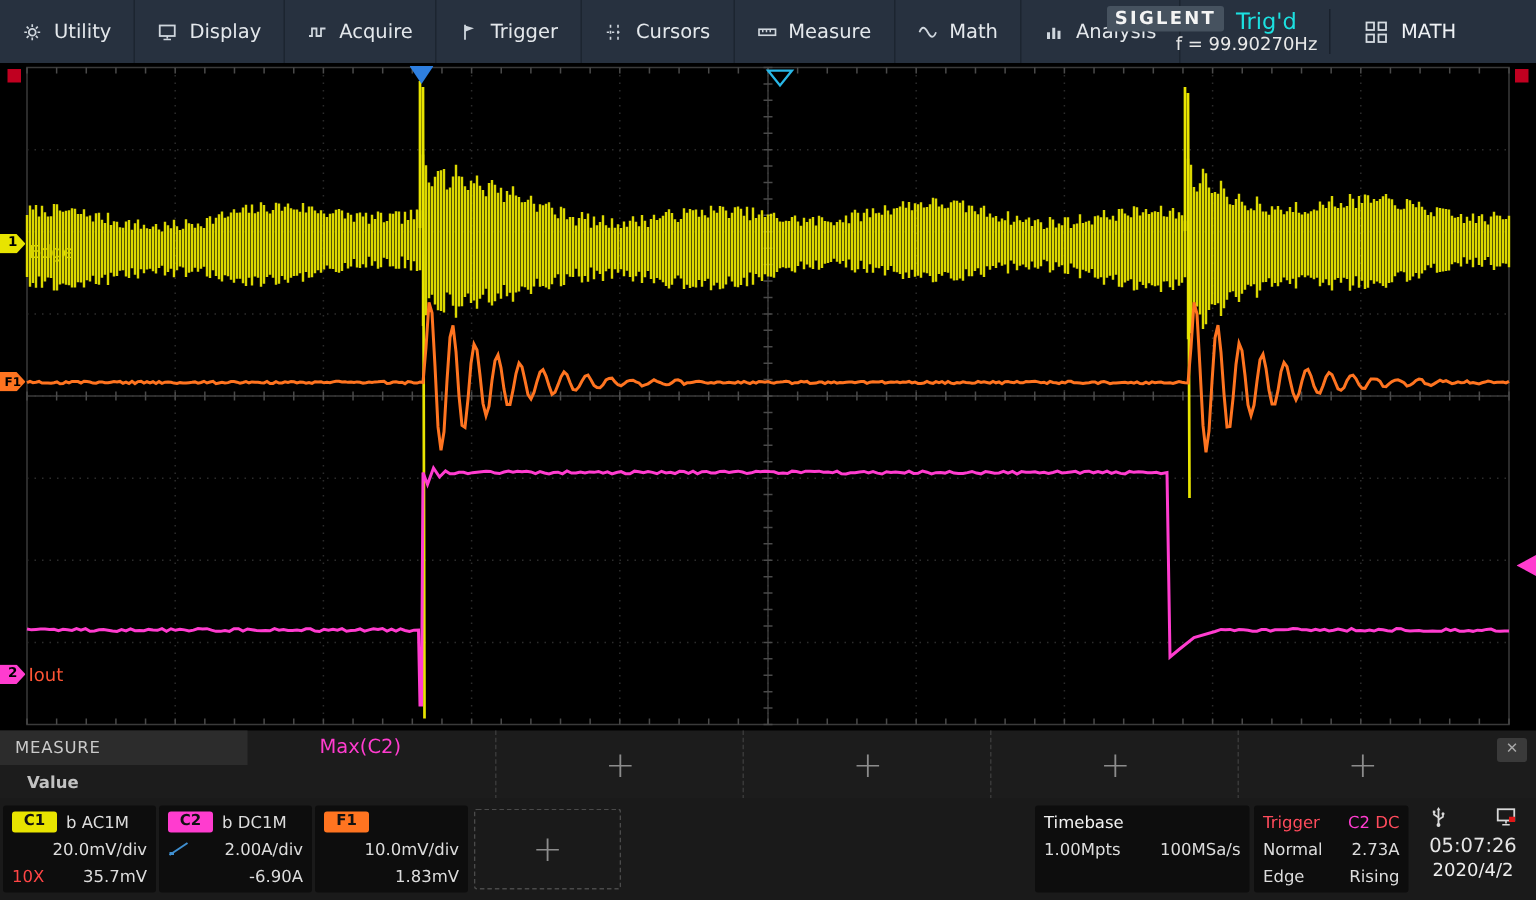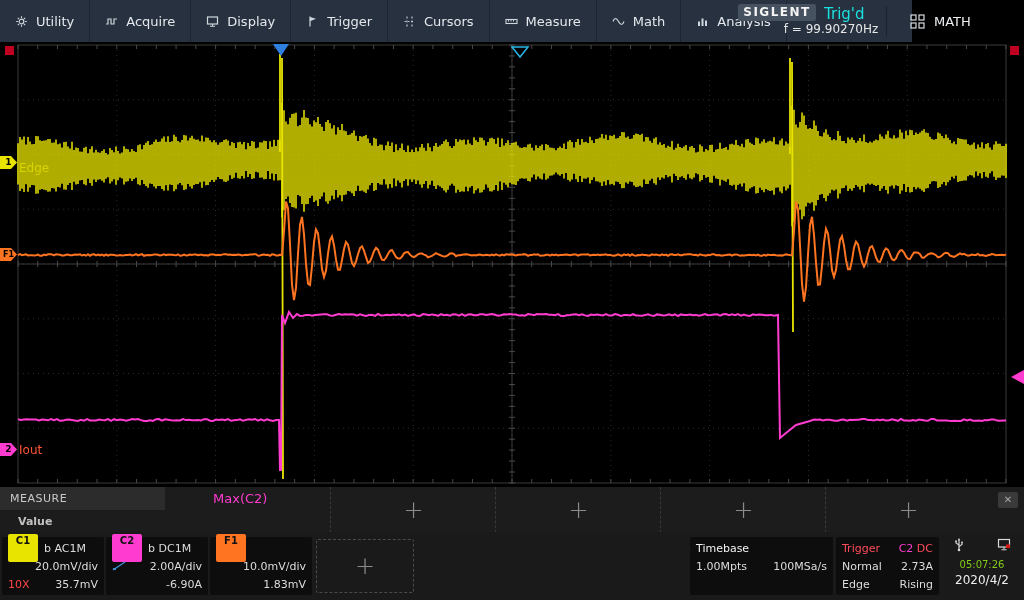--- a/index.html
+++ b/index.html
@@ -1,20 +1,20 @@
 <!DOCTYPE html>
 <html><head>
 <meta charset="utf-8">
 <style>
   html,body{margin:0;padding:0;background:#000;}
   .app{position:relative;width:1024px;height:600px;background:#000;overflow:hidden;
        font-family:"DejaVu Sans","Liberation Sans",sans-serif;color:#e6e6e6;-webkit-user-select:none;}
 
   
-  .menubar{position:absolute;top:0;left:0;width:912px;height:42px;background:#27313f;}
+  .menubar{position:absolute;top:0;left:0;width:1024px;height:42px;background:#27313f;}
   .menu-items{position:absolute;top:0;left:0;height:42px;display:flex;}
   .menu-item{display:flex;align-items:center;gap:8px;padding:0 15px;height:42px;
              border-right:1px solid #1c2530;color:#e4e8ec;font-size:13px;cursor:default;}
   .menu-item svg{flex:0 0 auto;}
   .brand{position:absolute;left:738px;top:4px;width:78px;height:17px;line-height:17px;text-align:center;
          background:#46525f;border-radius:2px;color:#f4f4f4;font-size:12px;font-weight:bold;letter-spacing:1.5px;}
   .trigd{position:absolute;left:824px;top:5px;font-size:15px;color:#1ce0e0;}
   .freq{position:absolute;left:756px;top:22px;width:150px;text-align:center;font-size:12px;color:#e8e8e8;}
   .mb-sep{position:absolute;left:886px;top:6px;width:1px;height:30px;background:#19212c;}
   .math-btn{position:absolute;left:900px;top:0;height:42px;display:flex;align-items:center;gap:9px;
@@ -47,59 +47,59 @@
   .plus{color:#8c8c8c;font-size:24px;font-weight:300;line-height:1;}
   .m-close{position:absolute;right:6px;top:5px;width:20px;height:16px;line-height:16px;text-align:center;
            background:#3a3a3a;color:#a8a8a8;font-size:10px;border-radius:2px;}
 
   
   .statusbar{position:absolute;top:532px;left:0;width:1024px;height:68px;background:#1a1a1a;}
   .chbox{position:absolute;top:5px;height:58px;background:#0d0d0d;border-radius:2px;padding-top:2px;box-sizing:border-box;}
   .row{display:flex;align-items:center;height:18px;padding:0 6px;gap:6px;font-size:11px;color:#dcdcdc;white-space:nowrap;}
   .row.right{justify-content:flex-end;}
   .row.split{justify-content:space-between;}
-  .badge{display:inline-block;min-width:24px;height:28px;line-height:14px;border-radius:2px;
+  .badge{display:inline-block;min-width:24px;height:14px;line-height:14px;border-radius:2px;
          font-size:10px;font-weight:bold;color:#111;text-align:center;padding:0 3px;}
   .probe{color:#ff4545;}
   .addbox{position:absolute;top:7px;height:54px;border:1px dashed #4a4a4a;border-radius:2px;
           display:flex;align-items:center;justify-content:center;box-sizing:border-box;}
   .tb-title{color:#f2f2f2;}
   .trig-title{color:#ff4b5c;}
   .trig-coup{color:#ff4b5c;}
   .clockbox{position:absolute;left:942px;top:3px;width:80px;height:62px;text-align:center;}
   .iconrow{display:flex;justify-content:space-between;padding:2px 10px 1px 10px;height:18px;}
-  .clock-time{font-size:10px;color:#84cc16;line-height:17px;}
+  .clock-time{font-size:13px;color:#e5e5e5;line-height:17px;}
   .clock-date{font-size:12px;color:#eee;line-height:15px;}
 </style>
 </head>
 <body>
 
 <div class="app">
 
   <header class="menubar">
     <div class="menu-items">
       <div class="menu-item">
         <svg width="13" height="13" viewBox="0 0 13 13">
             <circle cx="6.5" cy="6.5" r="2.3" fill="none" stroke="#cfd6dd" stroke-width="1.2"></circle>
             <path d="M6.5 1.2V3M6.5 10v1.8M1.2 6.5H3M10 6.5h1.8M2.8 2.8l1.3 1.3M8.9 8.9l1.3 1.3M10.2 2.8L8.9 4.1M4.1 8.9l-1.3 1.3" stroke="#cfd6dd" stroke-width="1.1" fill="none"></path>
           </svg>
         <span>Utility</span>
       </div>
       <div class="menu-item">
         <svg width="13" height="13" viewBox="0 0 13 13">
-            <path d="M1 9h2V4h3v5h3V4h3" fill="none" stroke="#cfd6dd" stroke-width="1.2"></path>
-          </svg>
-        <span>Acquire</span>
-      </div>
-      <div class="menu-item">
-        <svg width="13" height="13" viewBox="0 0 13 13">
             <rect x="1.5" y="2" width="10" height="7" fill="none" stroke="#cfd6dd" stroke-width="1.2"></rect>
             <path d="M6.5 9v1.7M4 11.3h5" stroke="#cfd6dd" stroke-width="1.1" fill="none"></path>
           </svg>
         <span>Display</span>
+      </div>
+      <div class="menu-item">
+        <svg width="13" height="13" viewBox="0 0 13 13">
+            <path d="M1 9h2V4h3v5h3V4h3" fill="none" stroke="#cfd6dd" stroke-width="1.2"></path>
+          </svg>
+        <span>Acquire</span>
       </div>
       <div class="menu-item">
         <svg width="13" height="13" viewBox="0 0 13 13">
             <path d="M4 1.5v10" stroke="#cfd6dd" stroke-width="1.2"></path>
             <path d="M4 2l6 1.8L4 6.2z" fill="#cfd6dd"></path>
           </svg>
         <span>Trigger</span>
       </div>
       <div class="menu-item">
         <svg width="13" height="13" viewBox="0 0 13 13">

